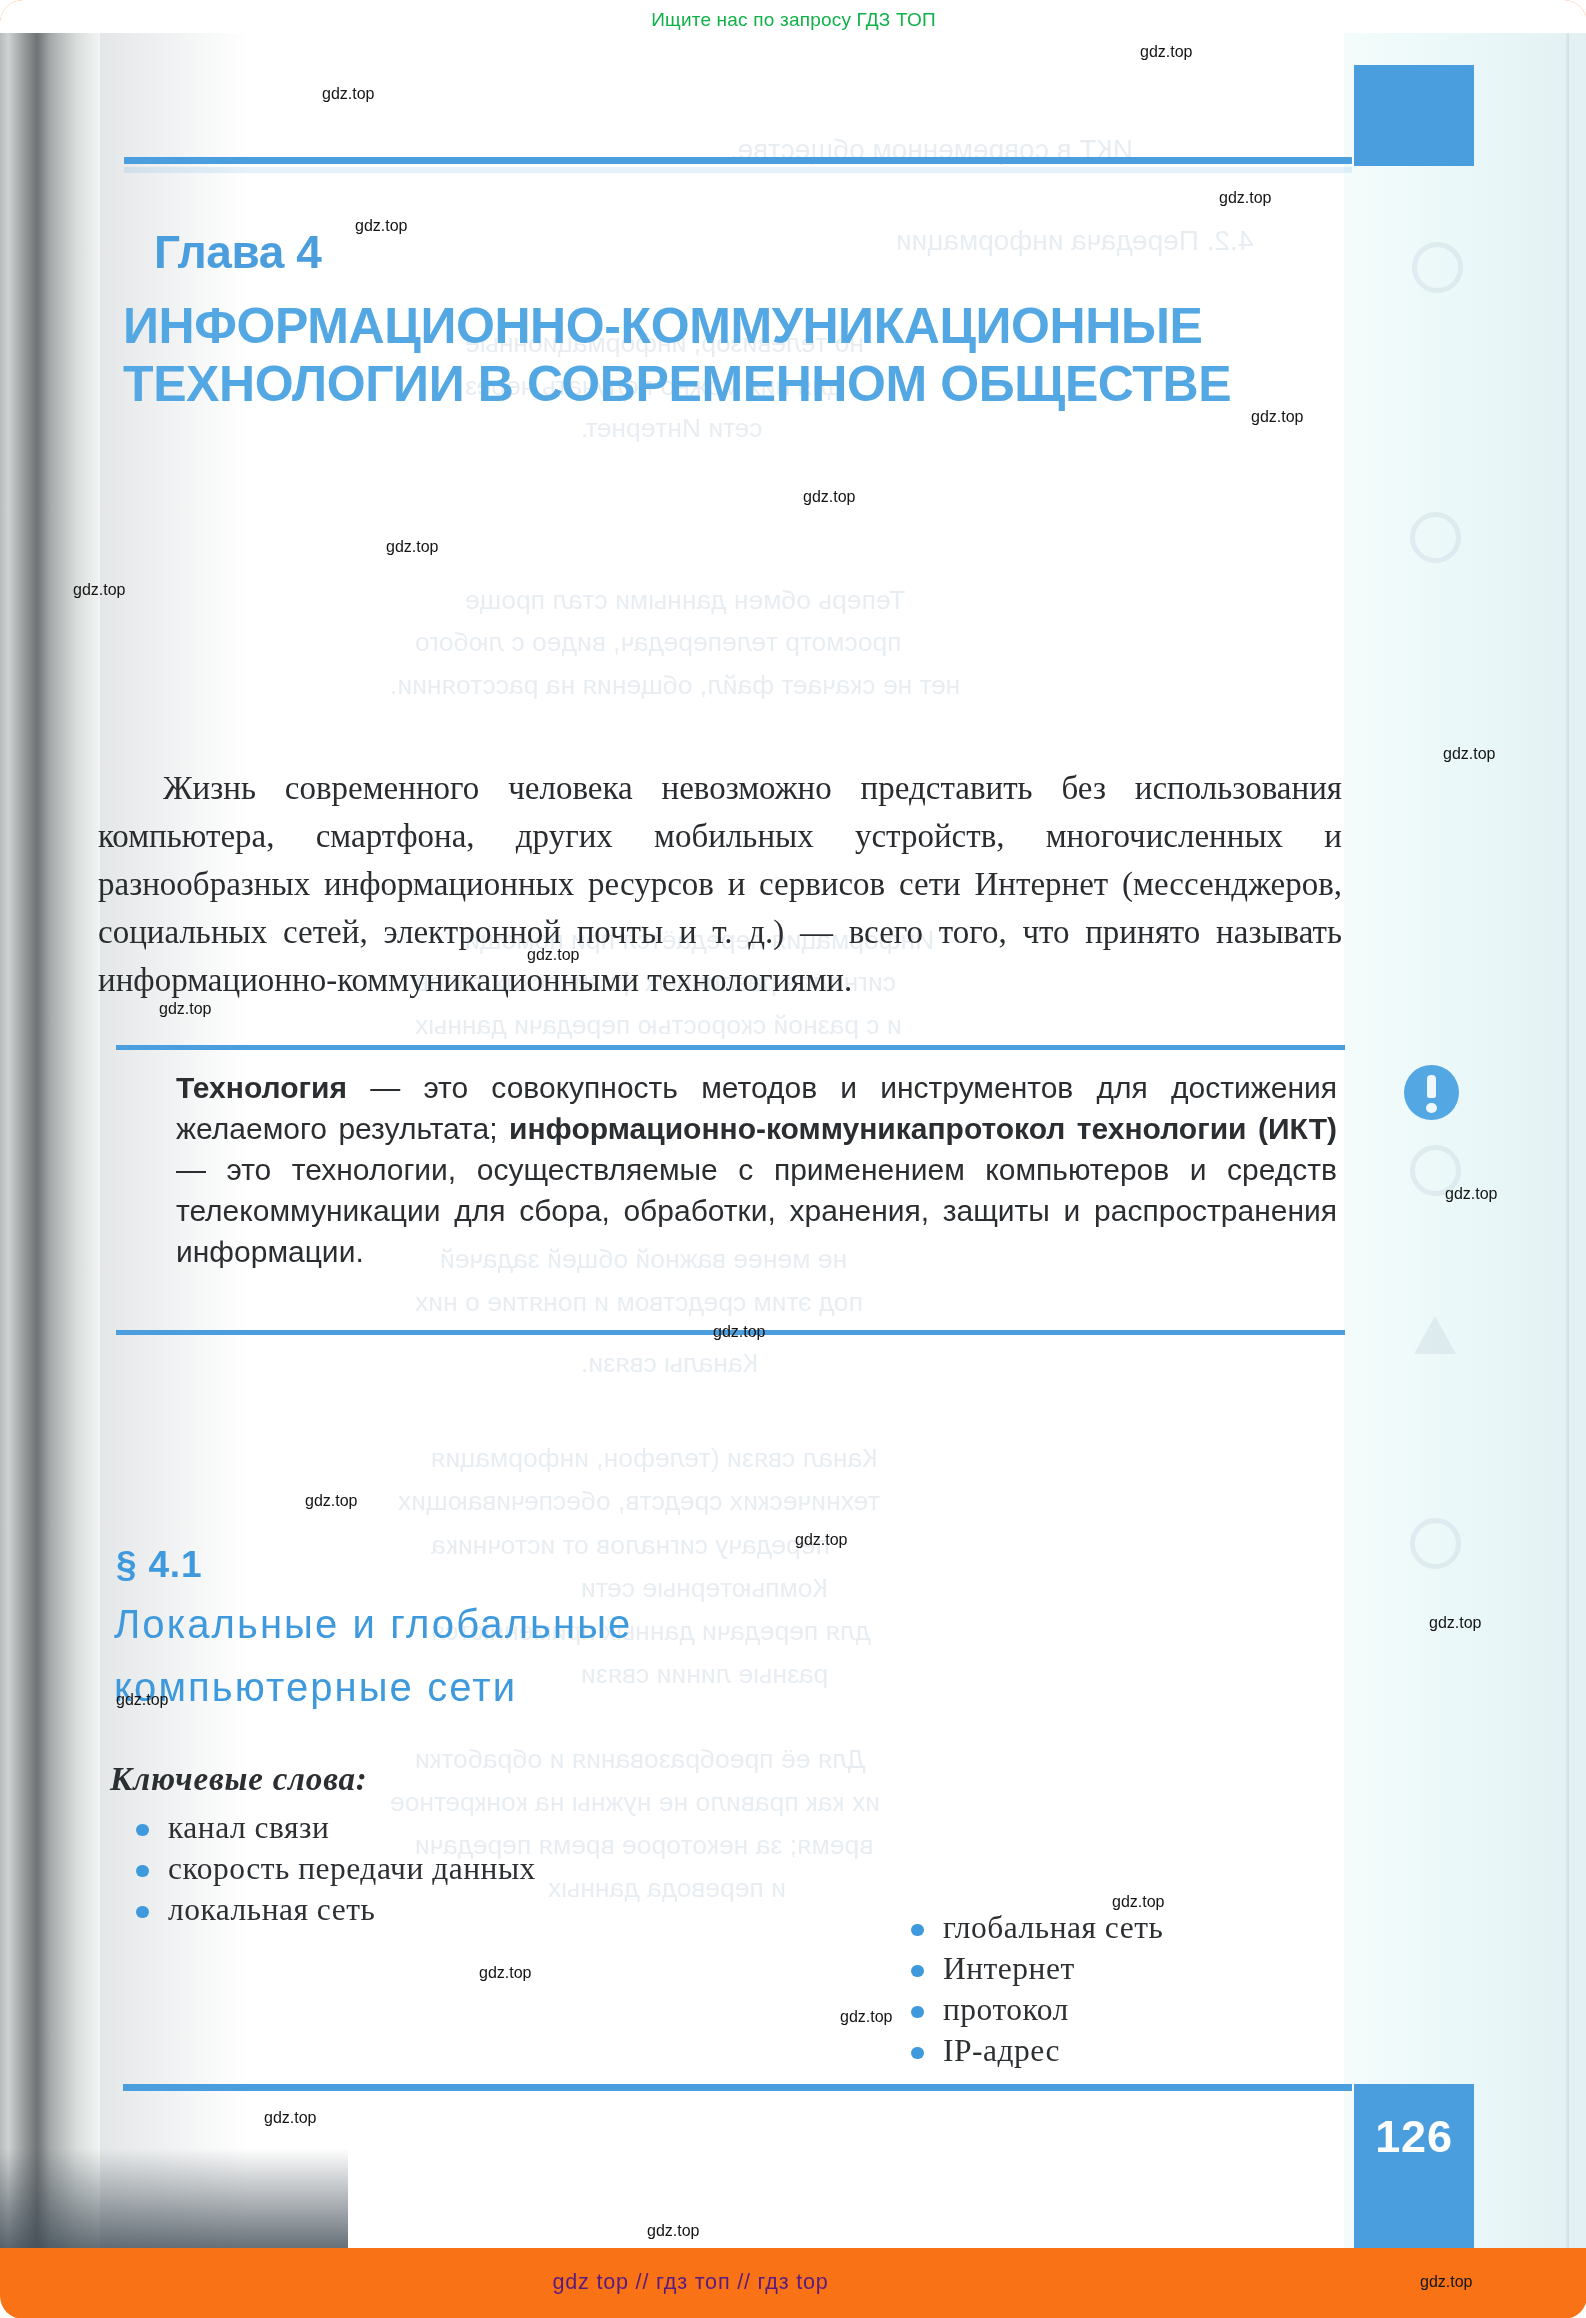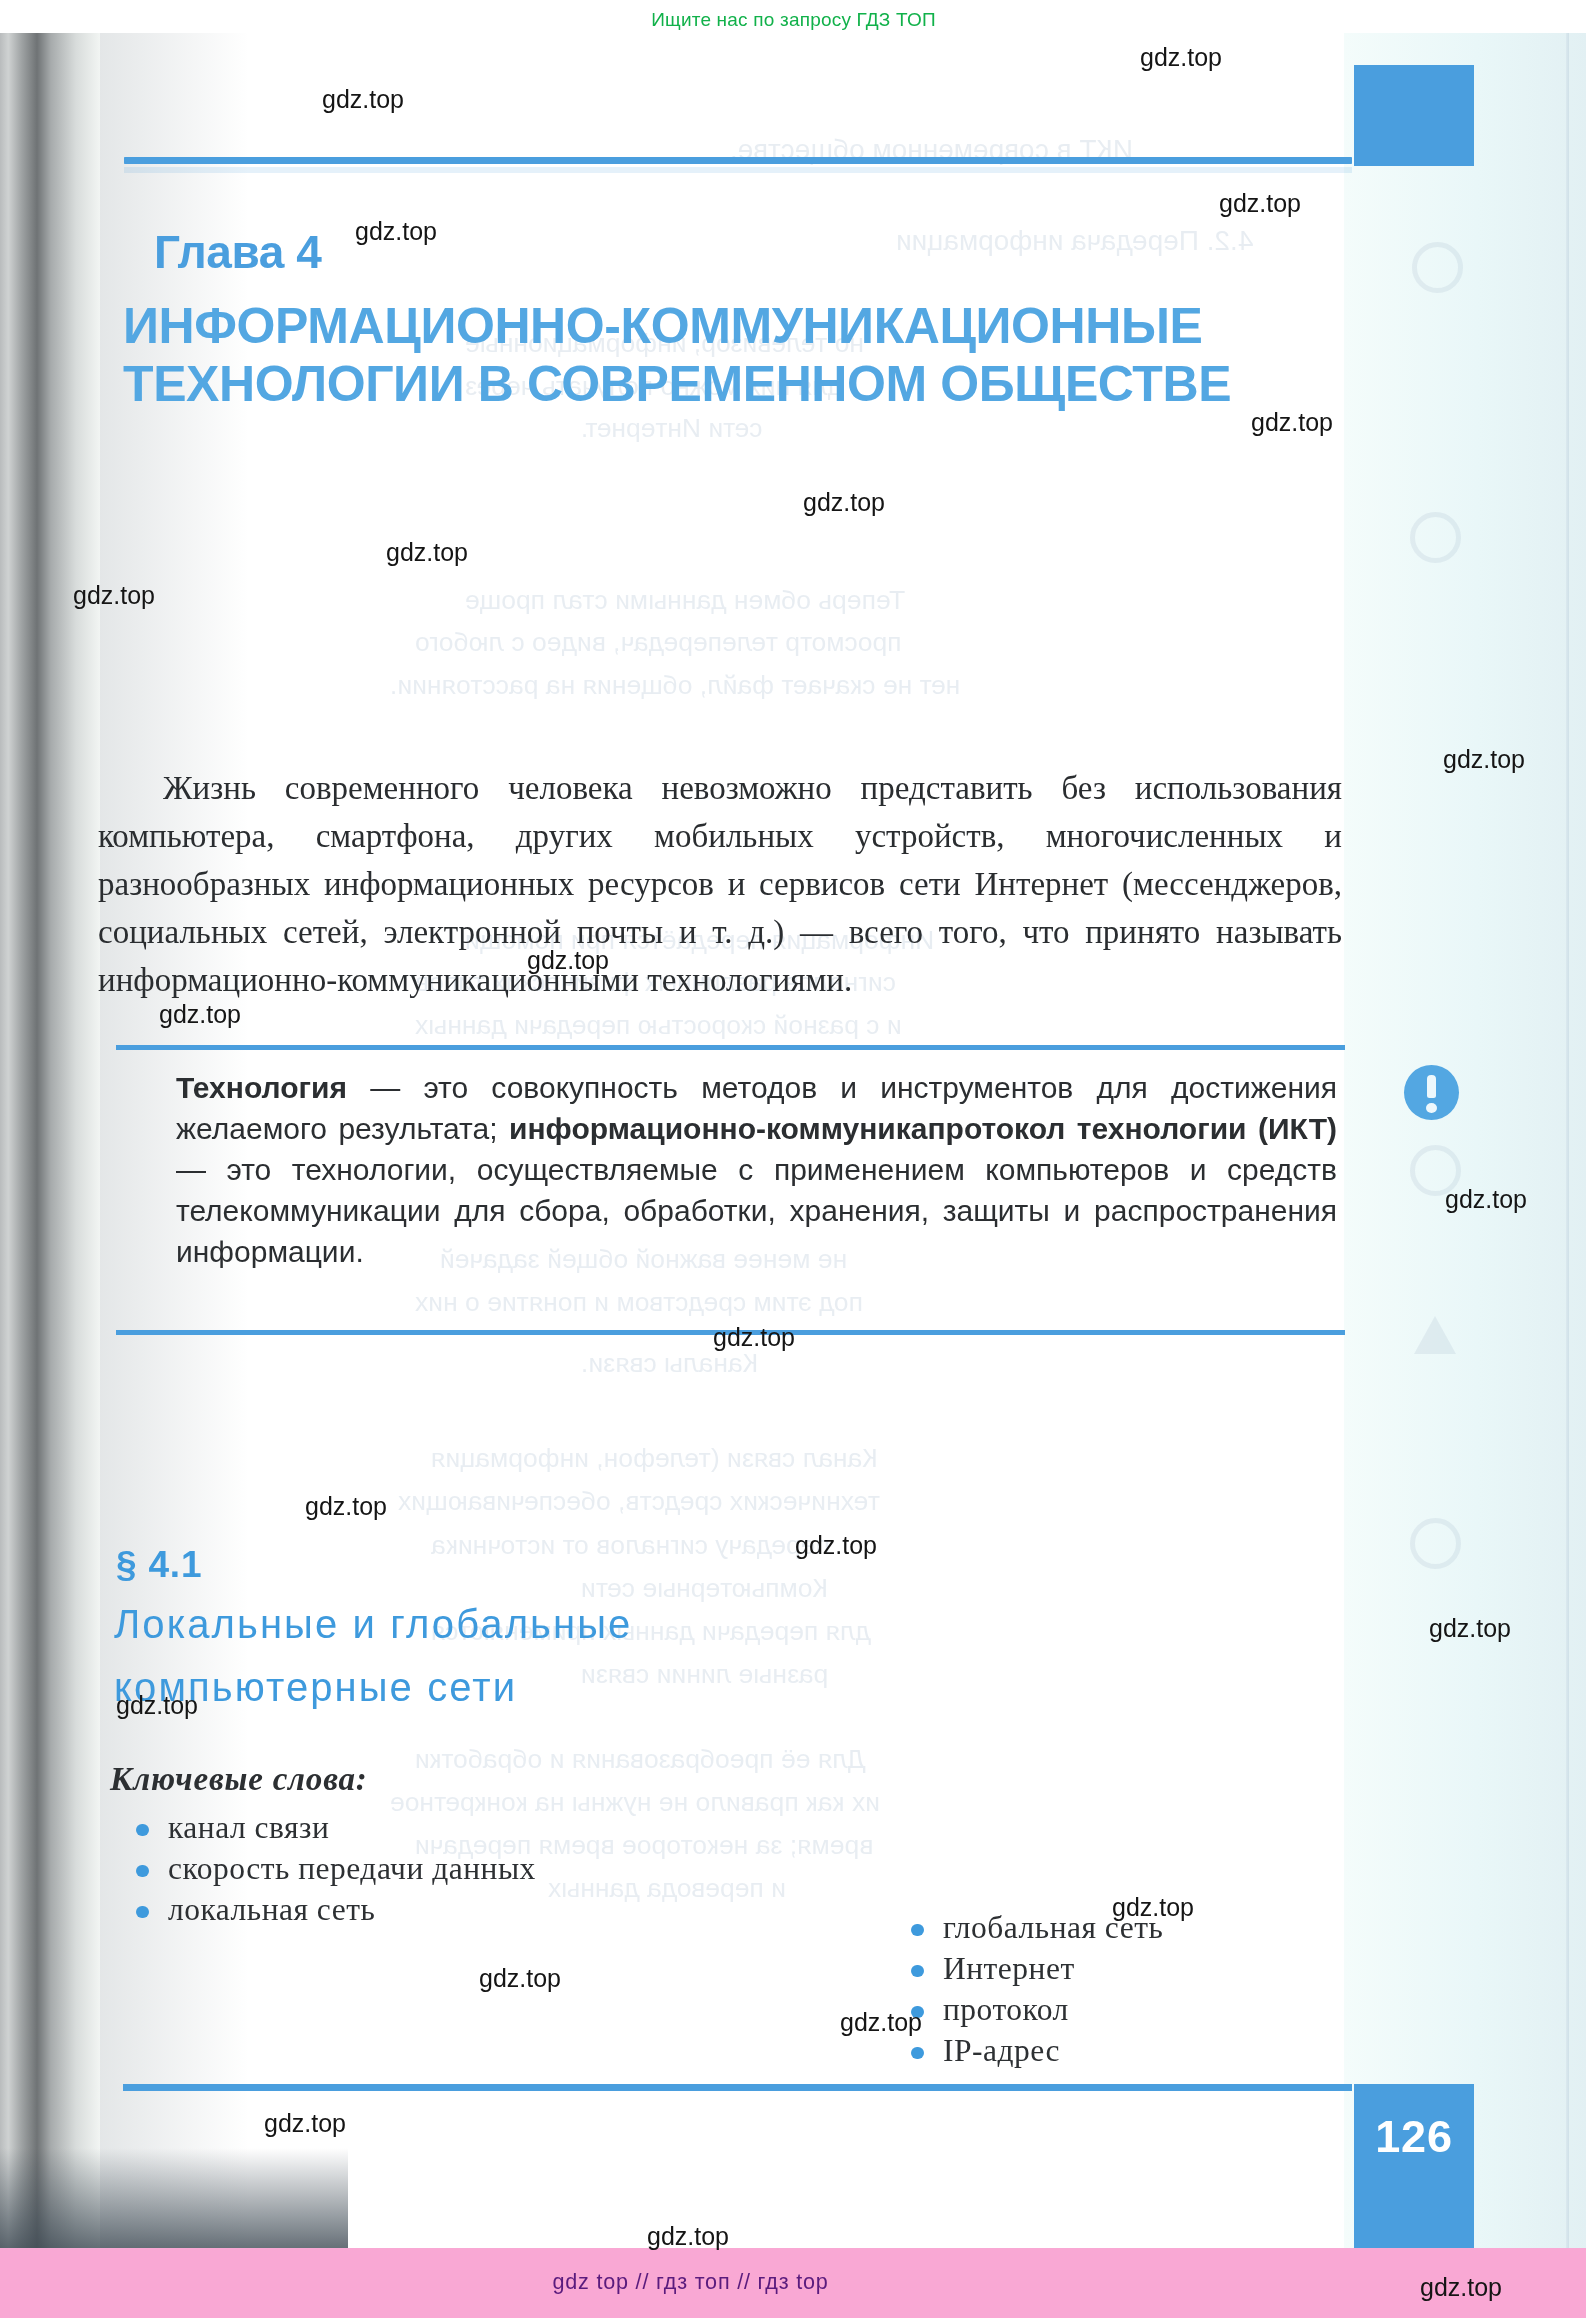--- a/index.html
+++ b/index.html
@@ -8,21 +8,22 @@
     margin: 0; padding: 0;
     background: #ffffff;
     font-family: "Liberation Serif", "DejaVu Serif", serif;
   }
 
   #page {
     position: relative;
     width: 1587px;
     height: 2319px;
     overflow: hidden;
-    background: #f9a8d4;
+    background: #f97316;
+    border-radius: 23px;
   }
 
   
   .promo-strip {
     position: absolute;
     left: 0; top: 0;
     width: 1587px; height: 40px;
     background: #ffffff;
     display: flex;
     align-items: center;
@@ -270,21 +271,21 @@
     width: 12.4px; height: 12.4px;
     border-radius: 50%;
     background: #3e9add;
   }
 
   
   .wm {
     position: absolute;
     color: #151515;
     font-family: "Liberation Sans", sans-serif;
-    font-size: 25px;
+    font-size: 16px;
     white-space: nowrap;
     pointer-events: none;
   }
 
   
   .ghost {
     position: absolute;
     color: rgba(120,150,175,.17);
     font-family: "Liberation Sans", sans-serif;
     white-space: nowrap;

